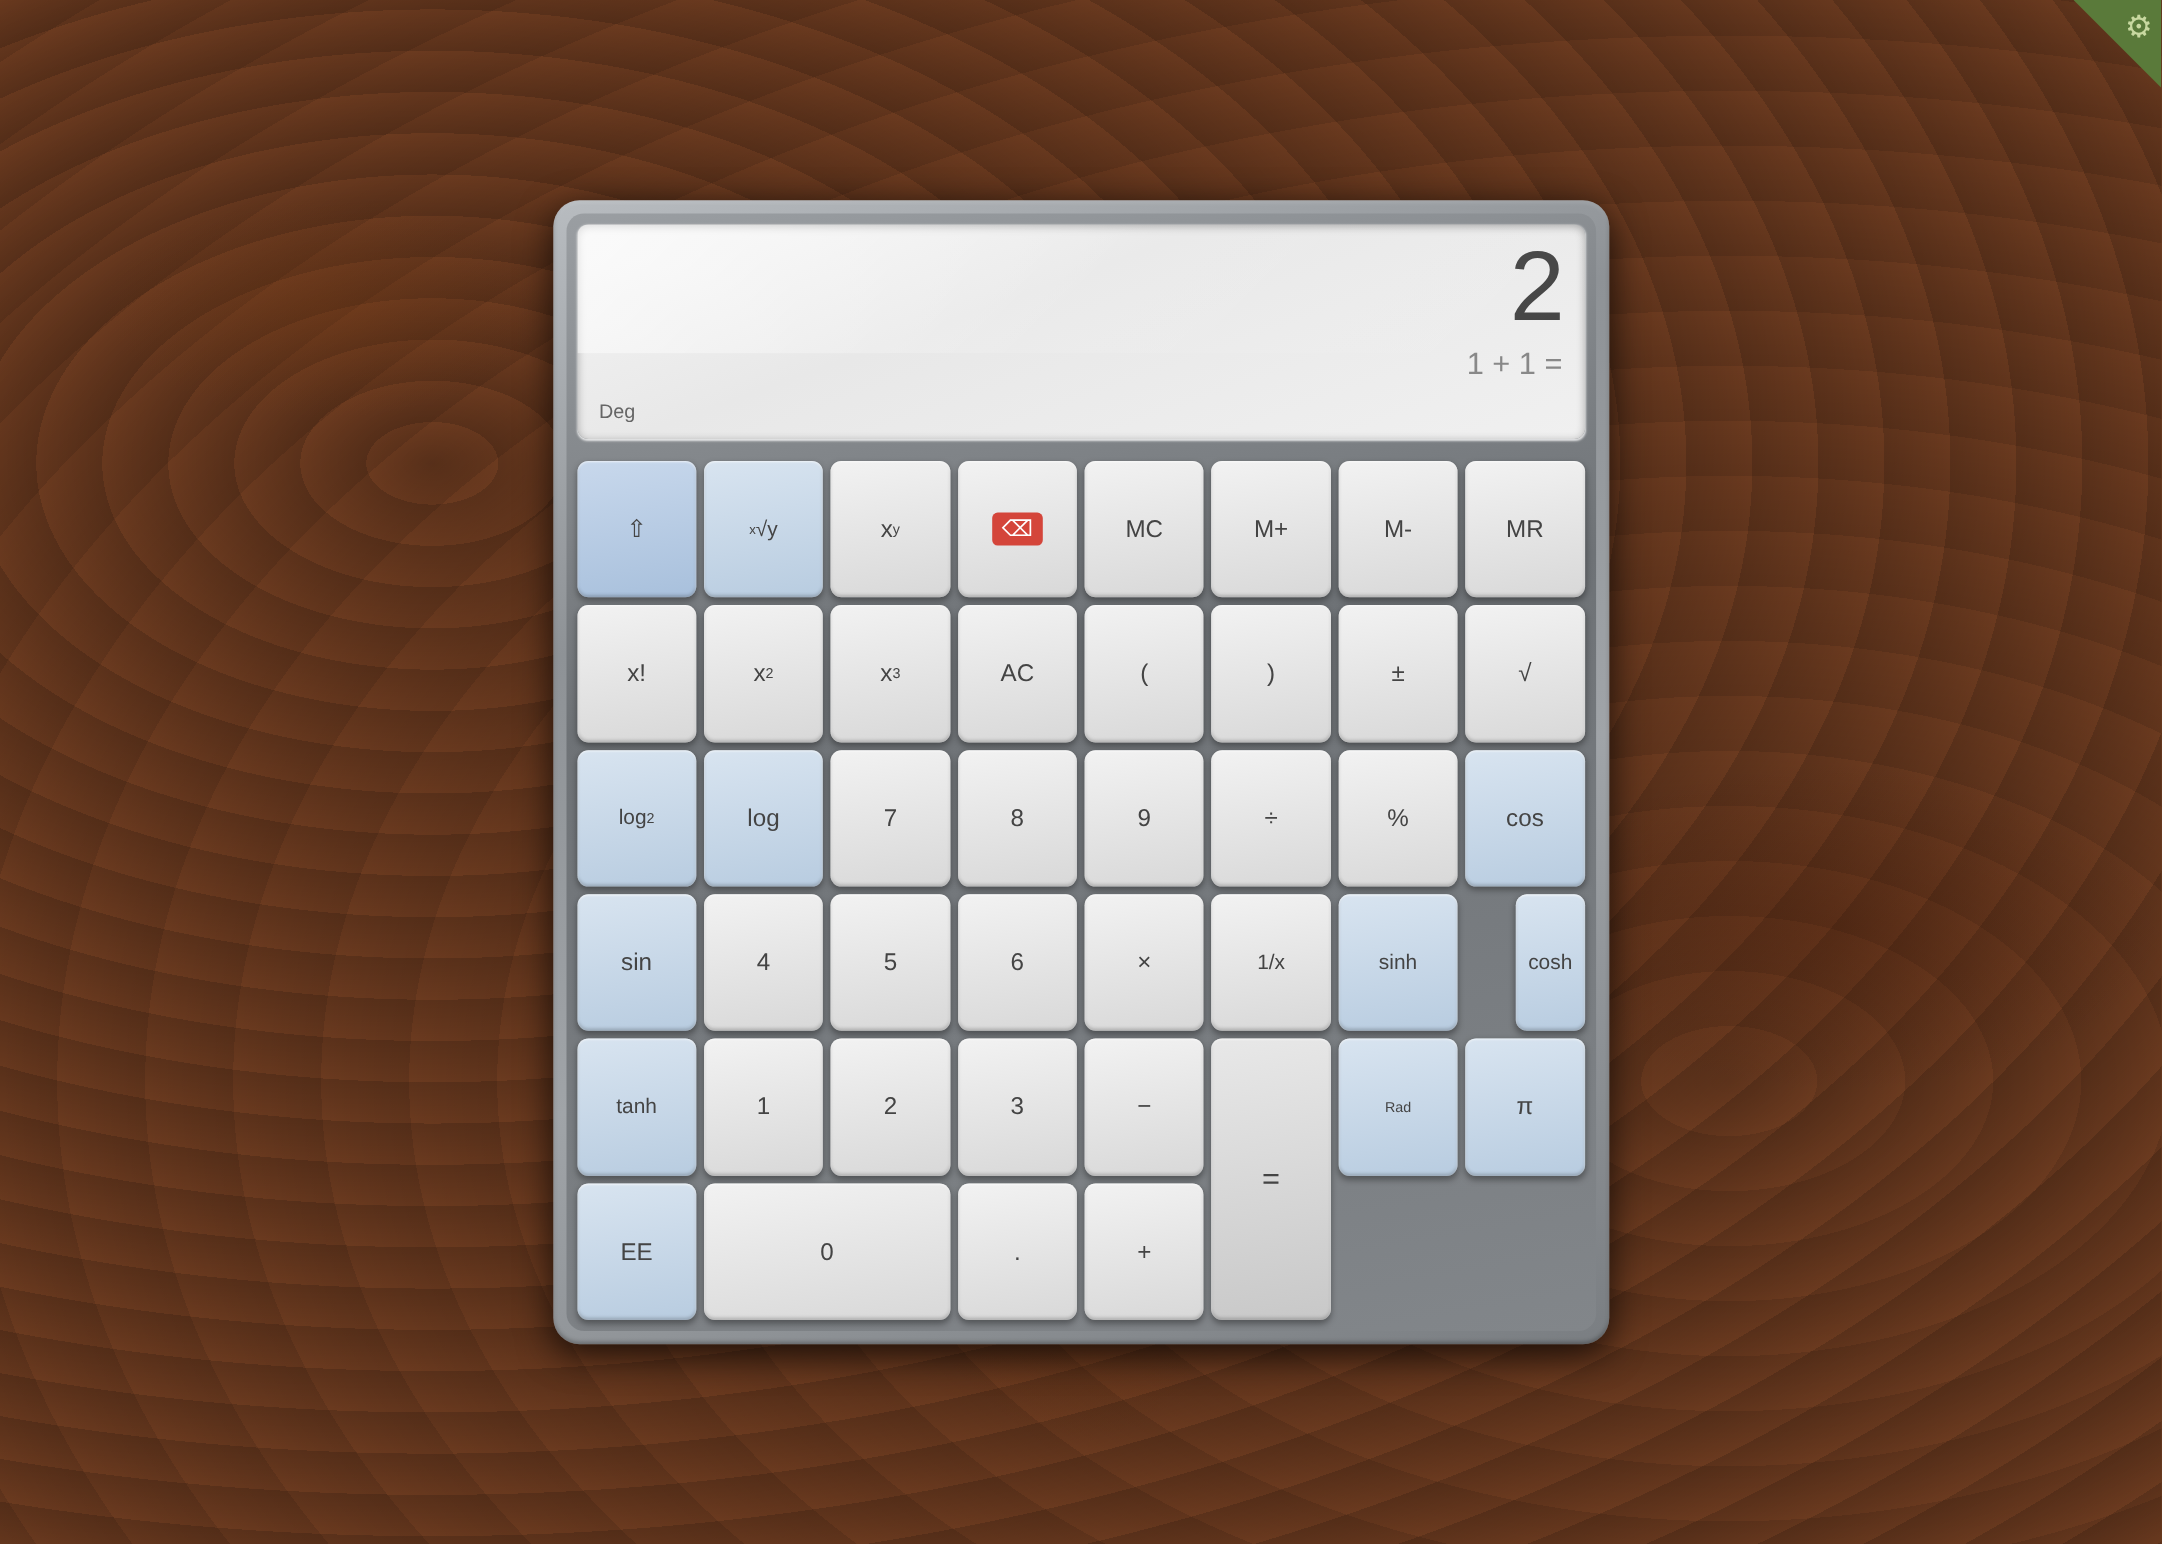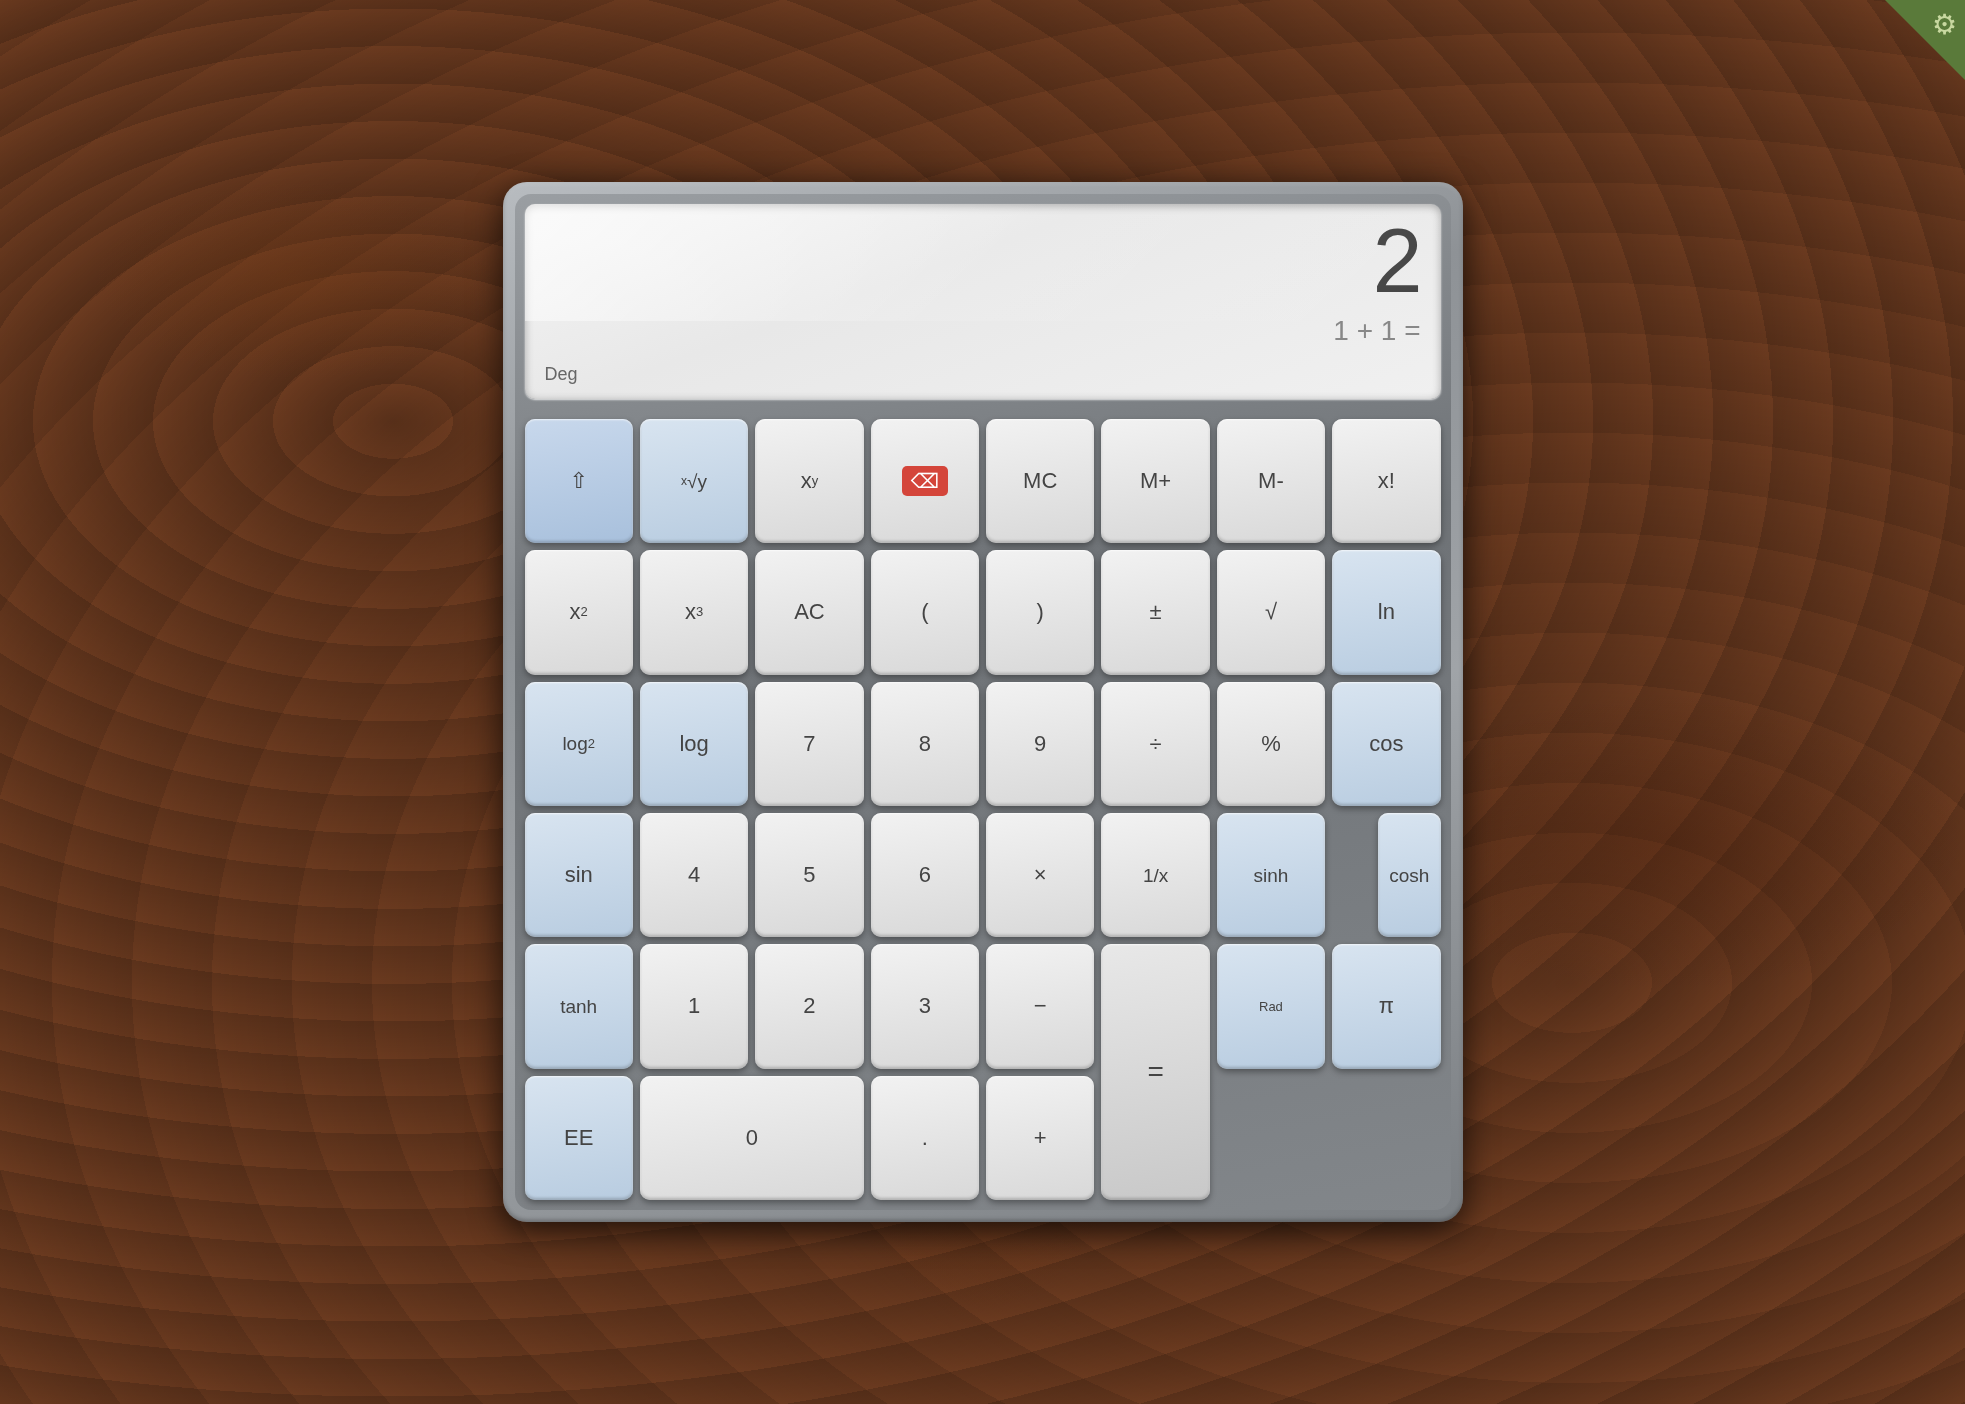--- a/index.html
+++ b/index.html
@@ -231,31 +231,31 @@
 
       <button class="btn btn-shift">⇧</button>
       <button class="btn btn-blue" style="font-size:19px;"><sup style="font-size:12px;">x</sup>√y</button>
       <button class="btn btn-white">x<sup>y</sup></button>
       <button class="btn btn-white">
         <span class="backspace-icon">⌫</span>
       </button>
       <button class="btn btn-white">MC</button>
       <button class="btn btn-white">M+</button>
       <button class="btn btn-white">M-</button>
+      <button class="btn btn-white">MR</button>
 
       <button class="btn btn-white">x!</button>
       <button class="btn btn-white">x<sup>2</sup></button>
       <button class="btn btn-white">x<sup>3</sup></button>
       <button class="btn btn-white">AC</button>
       <button class="btn btn-white">(</button>
       <button class="btn btn-white">)</button>
       <button class="btn btn-white">±</button>
       <button class="btn btn-white">√</button>
 
-      <button class="btn btn-blue">ln</button>
       <button class="btn btn-blue" style="font-size:19px;">log<sub>2</sub></button>
       <button class="btn btn-blue">log</button>
       <button class="btn btn-white">7</button>
       <button class="btn btn-white">8</button>
       <button class="btn btn-white">9</button>
       <button class="btn btn-white">÷</button>
       <button class="btn btn-white">%</button>
 
       <button class="btn btn-blue">cos</button>
       <button class="btn btn-blue">sin</button>

